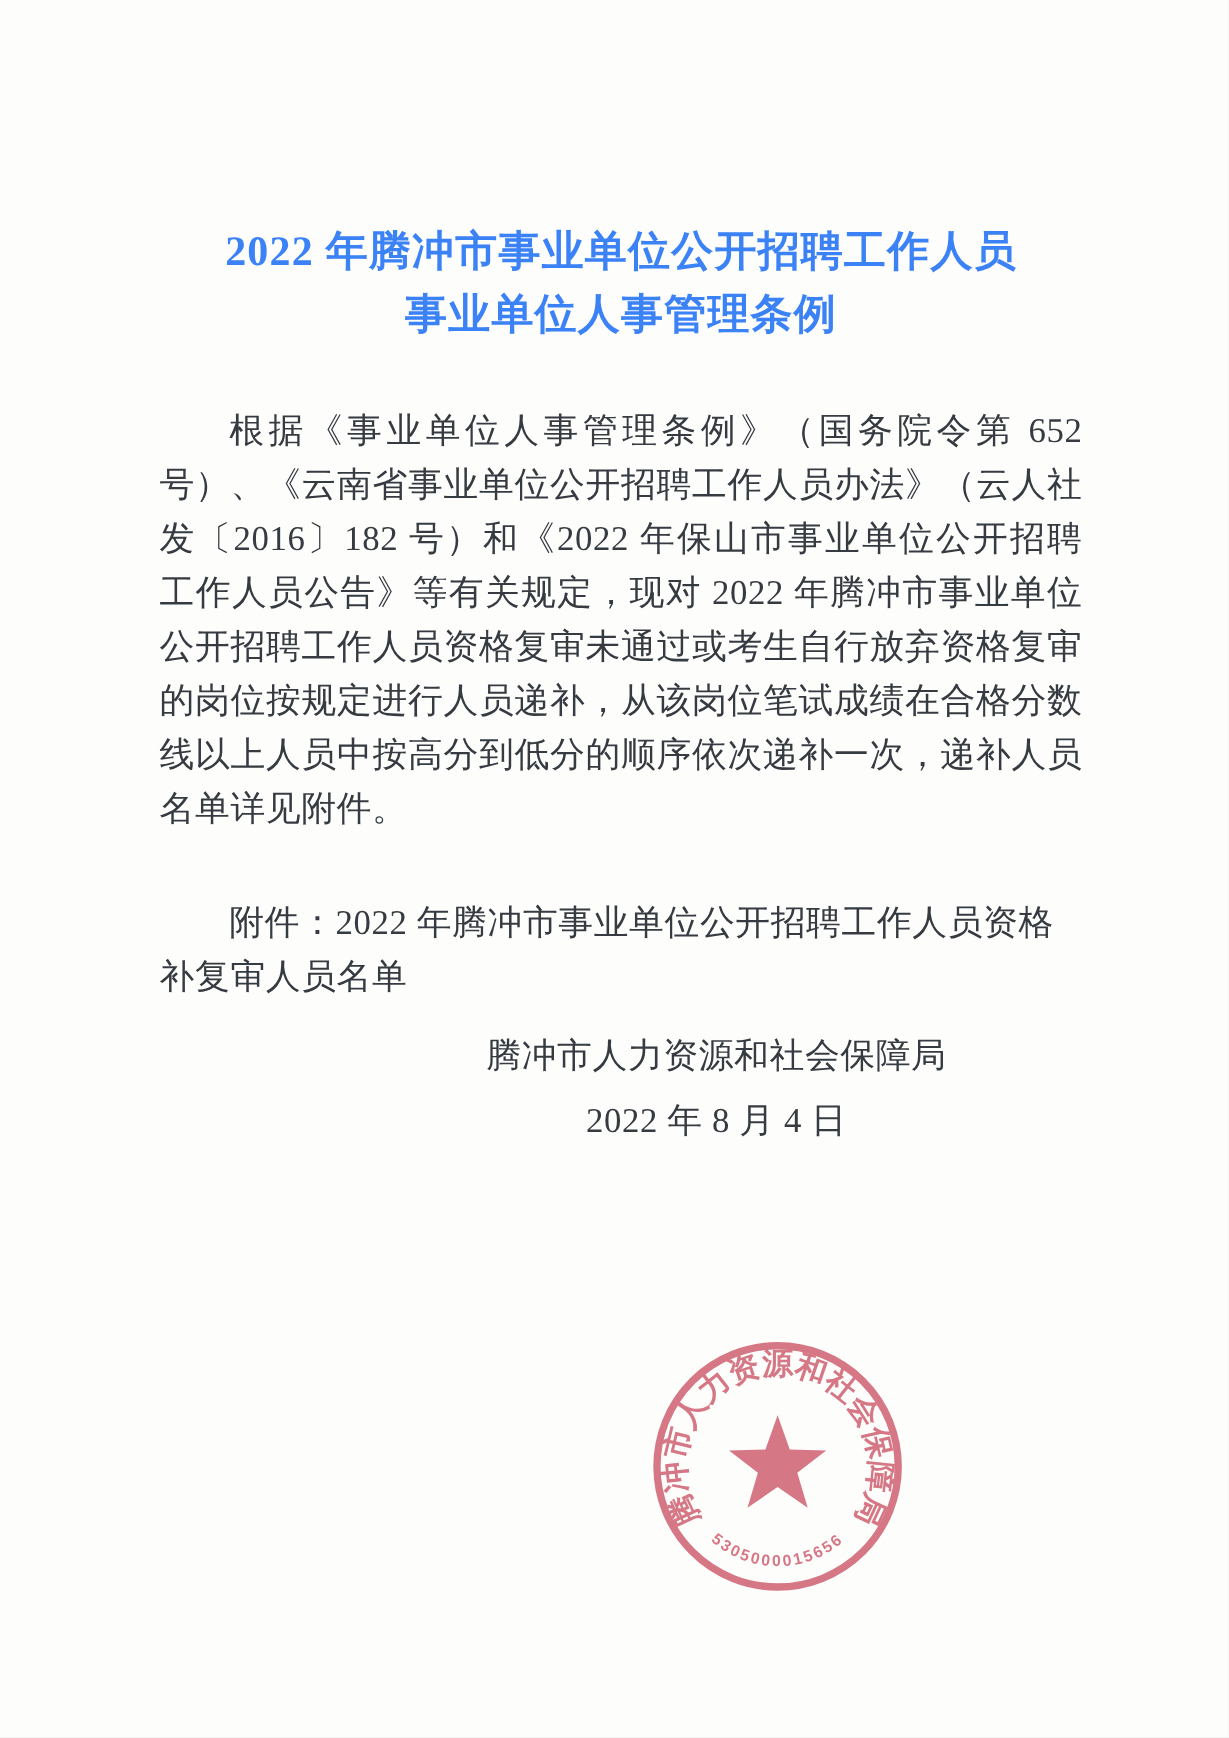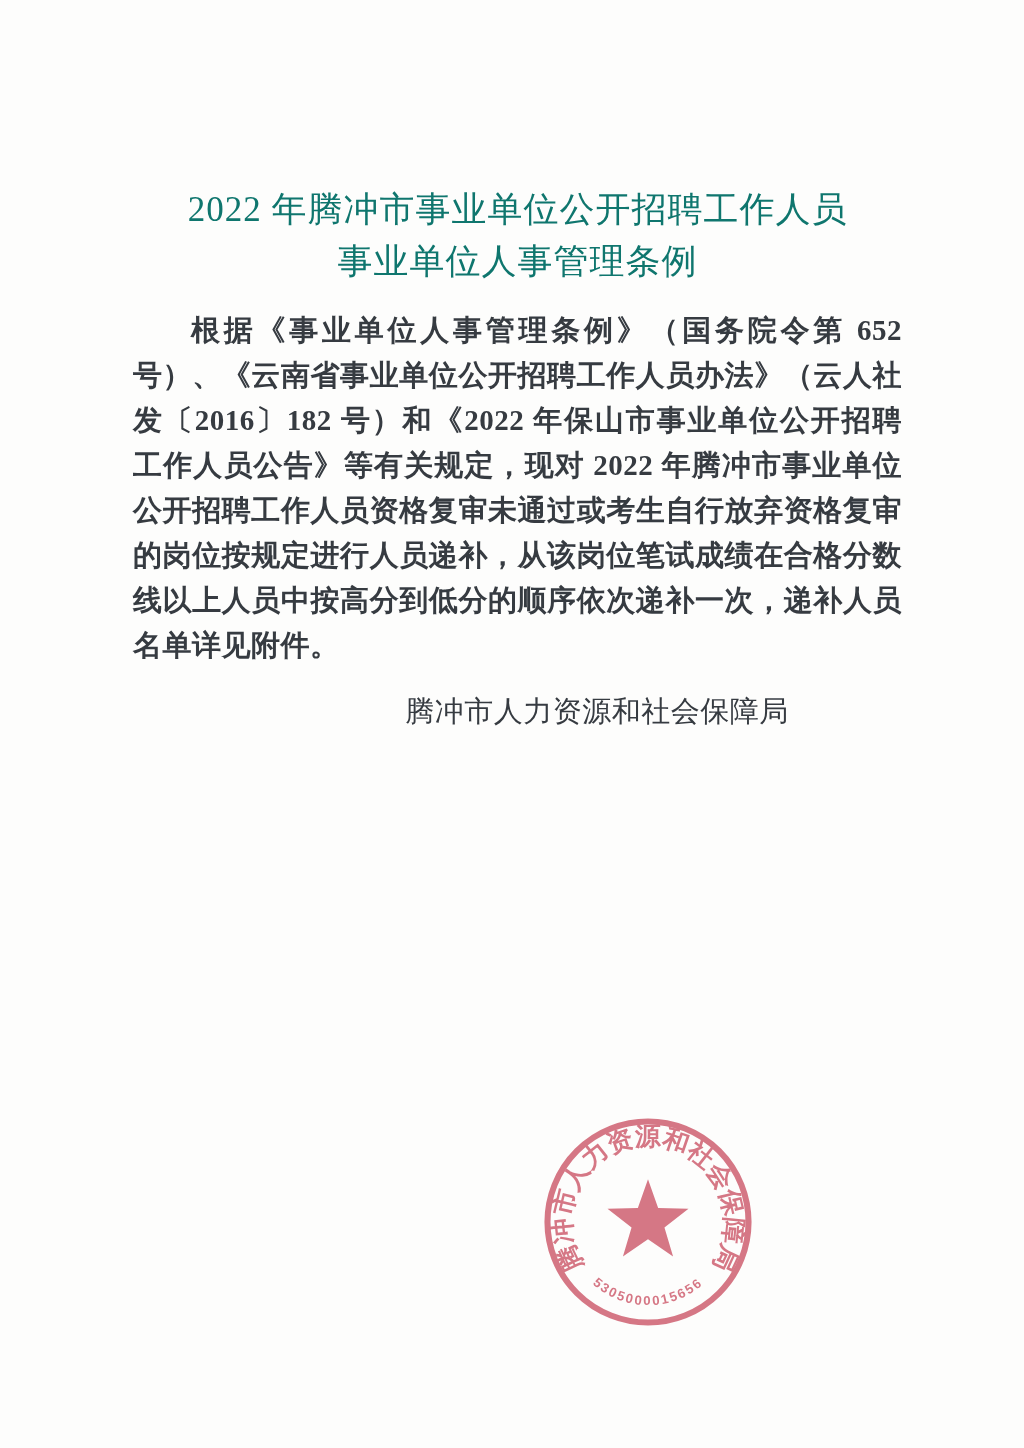--- a/index.html
+++ b/index.html
@@ -14,36 +14,35 @@
     margin: 0 auto;
     background: #fdfdfc;
     overflow: hidden;
     font-family: "Liberation Serif", "DejaVu Serif", serif;
     color: #363b41;
   }
   .content {
     padding: 184px 122px 0 133px;
   }
   .doc-title {
-    margin: 0 0 20px 0;
+    margin: 0 0 49px 0;
     text-align: center;
     font-size: 35px;
-    font-weight: normal;
+    font-weight: bold;
     line-height: 52px;
     letter-spacing: 1px;
-    color: #0f766e;
+    color: #3b82f6;
   }
   .para {
     margin: 0;
     font-size: 29px;
     line-height: 45px;
     text-align: justify;
     text-indent: 2em;
     letter-spacing: 0.5px;
-    font-weight: bold;
   }
   .attachment {
     margin-top: 50px;
     text-align: left;
   }
   .signature {
     position: relative;
     z-index: 2;
     margin: 16px 90px 0 auto;
     width: 430px;
@@ -82,23 +81,25 @@
 <div class="page">
   <div class="content">
 
     <h1 class="doc-title">
       <div>2022 年腾冲市事业单位公开招聘工作人员</div>
       <div>事业单位人事管理条例</div>
     </h1>
 
     <p class="para">根据《事业单位人事管理条例》（国务院令第 652 号）、《云南省事业单位公开招聘工作人员办法》（云人社发〔2016〕182 号）和《2022 年保山市事业单位公开招聘工作人员公告》等有关规定，现对 2022 年腾冲市事业单位公开招聘工作人员资格复审未通过或考生自行放弃资格复审的岗位按规定进行人员递补，从该岗位笔试成绩在合格分数线以上人员中按高分到低分的顺序依次递补一次，递补人员名单详见附件。</p>
 
+    <p class="para attachment">附件：2022 年腾冲市事业单位公开招聘工作人员资格补复审人员名单</p>
 
     <div class="signature">
       <div class="sig-line">腾冲市人力资源和社会保障局</div>
+      <div class="sig-line">2022 年 8 月 4 日</div>
     </div>
 
   </div>
 
   <svg class="stamp" viewBox="0 0 260 260" xmlns="http://www.w3.org/2000/svg">
 
     <circle cx="130" cy="130" r="99" fill="none" stroke-width="6" stroke="#cf5a6c"></circle>
 
     <polygon points="130,88 140,116.2 169.9,117 146.2,135.3 154.7,164 130,147 105.3,164 113.8,135.3 90.1,117 120,116.2" fill="#cf5a6c"></polygon>
 

